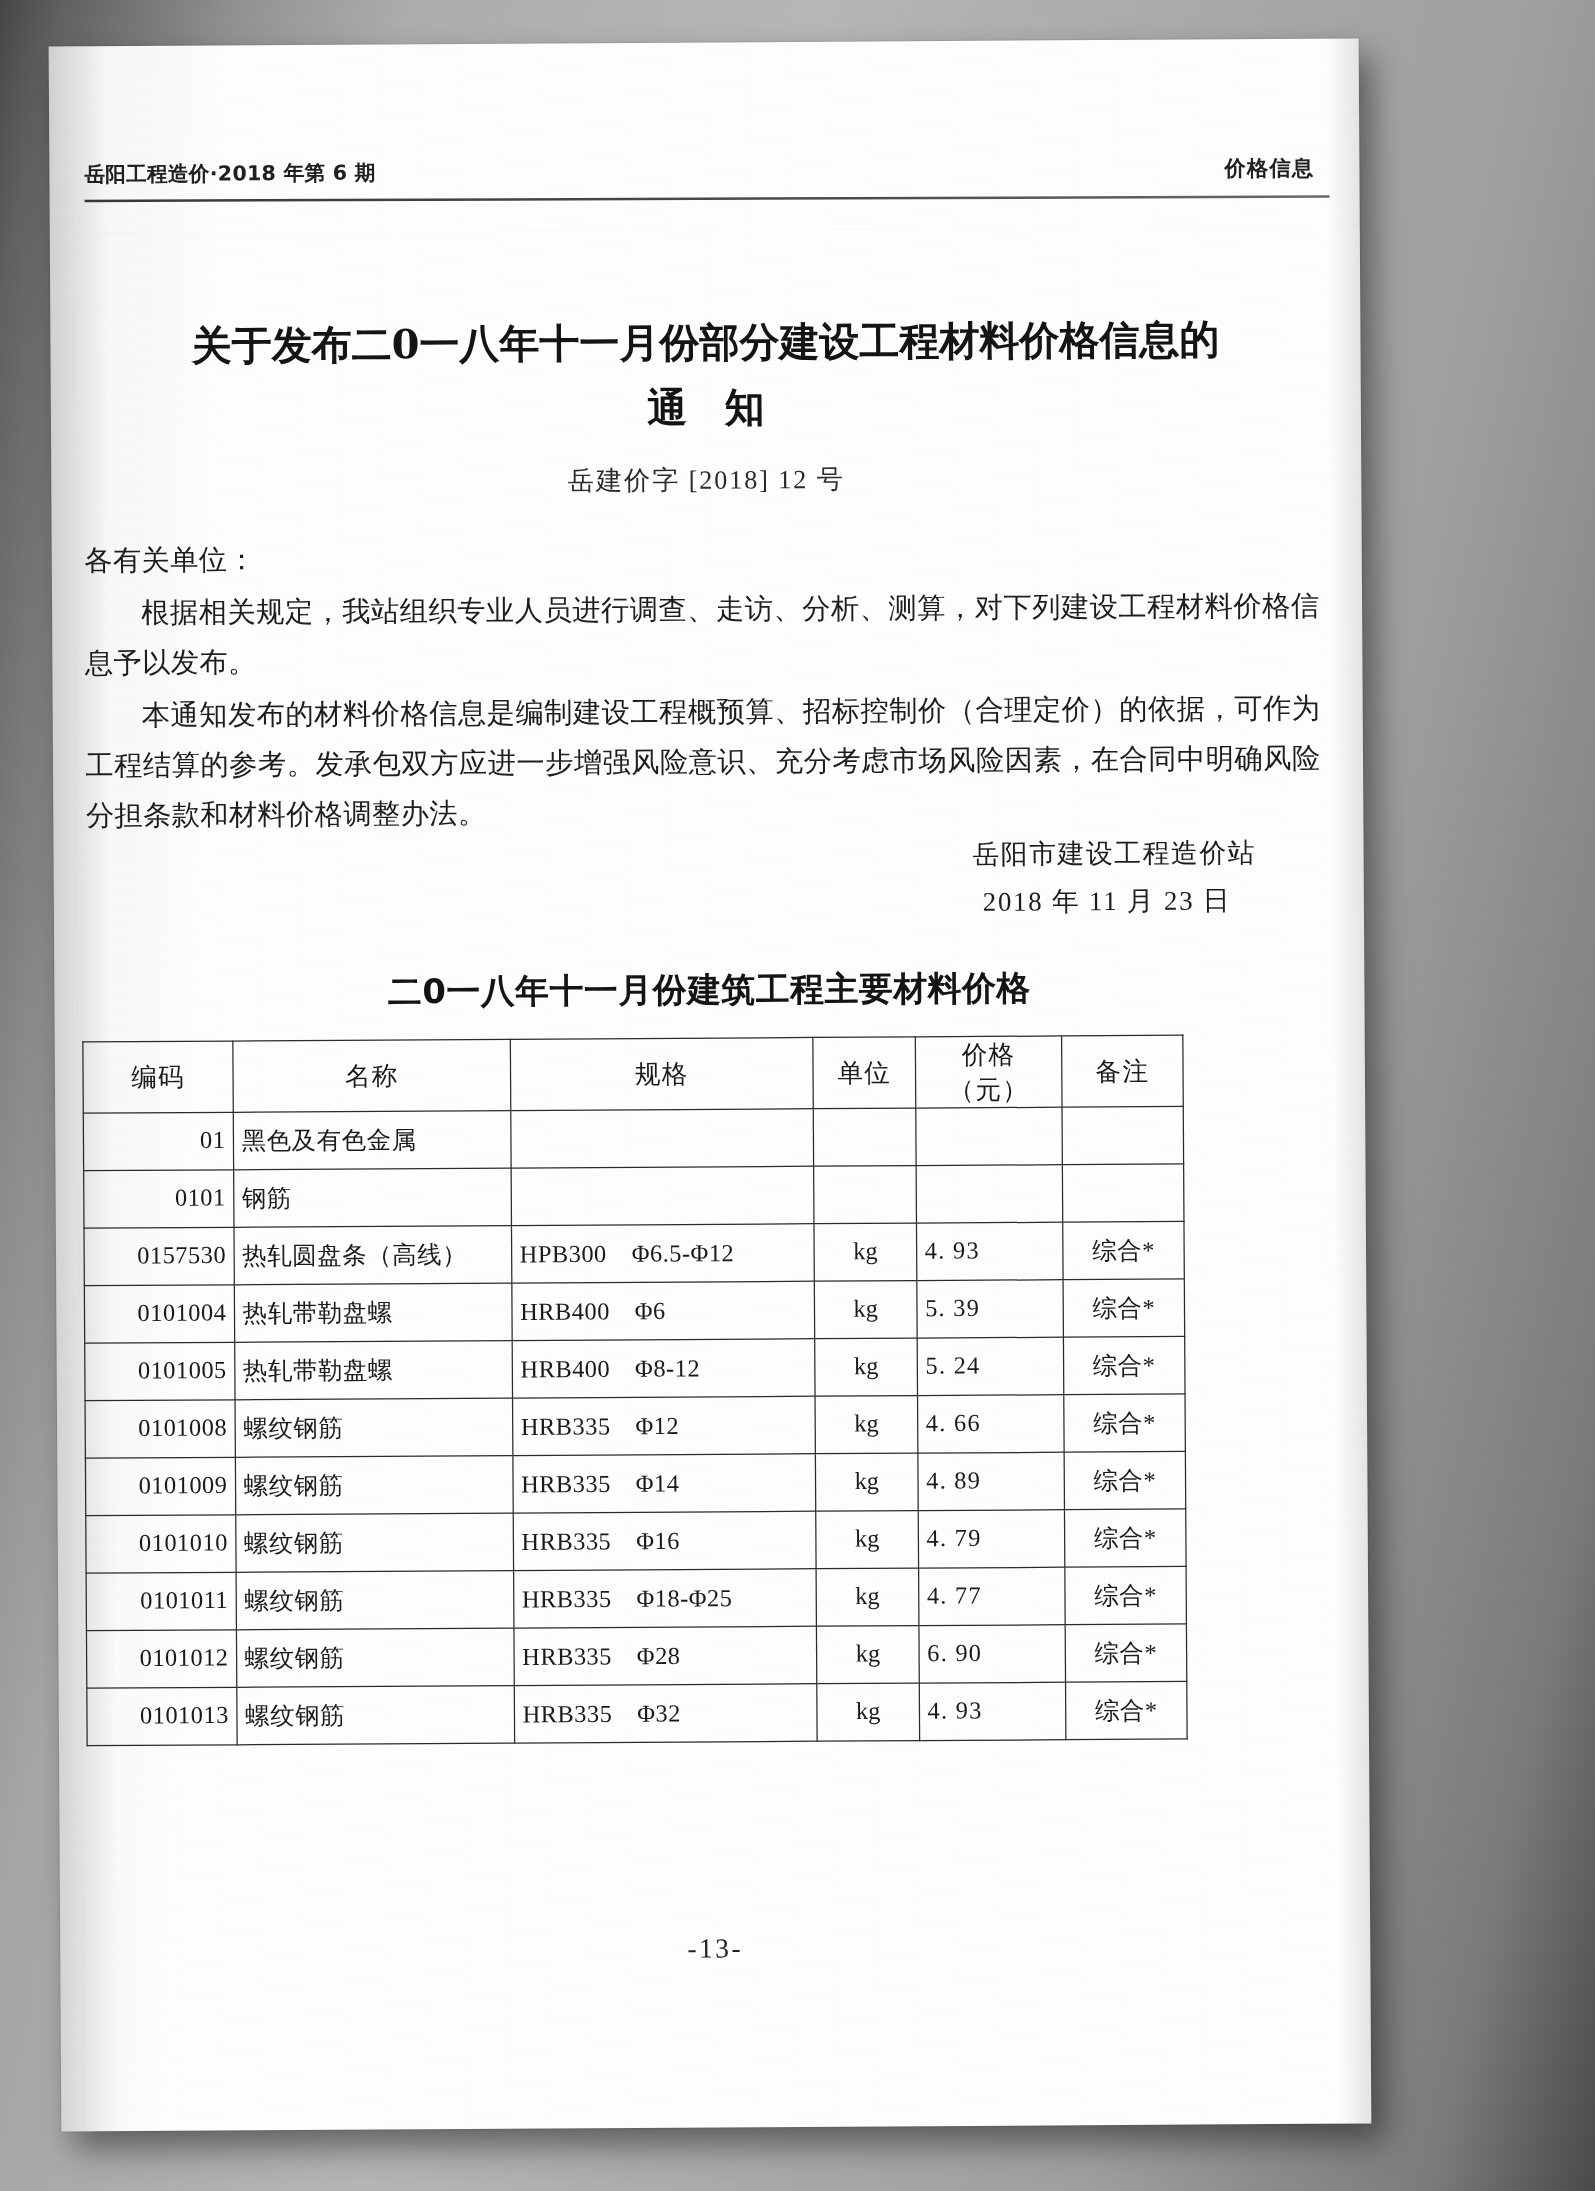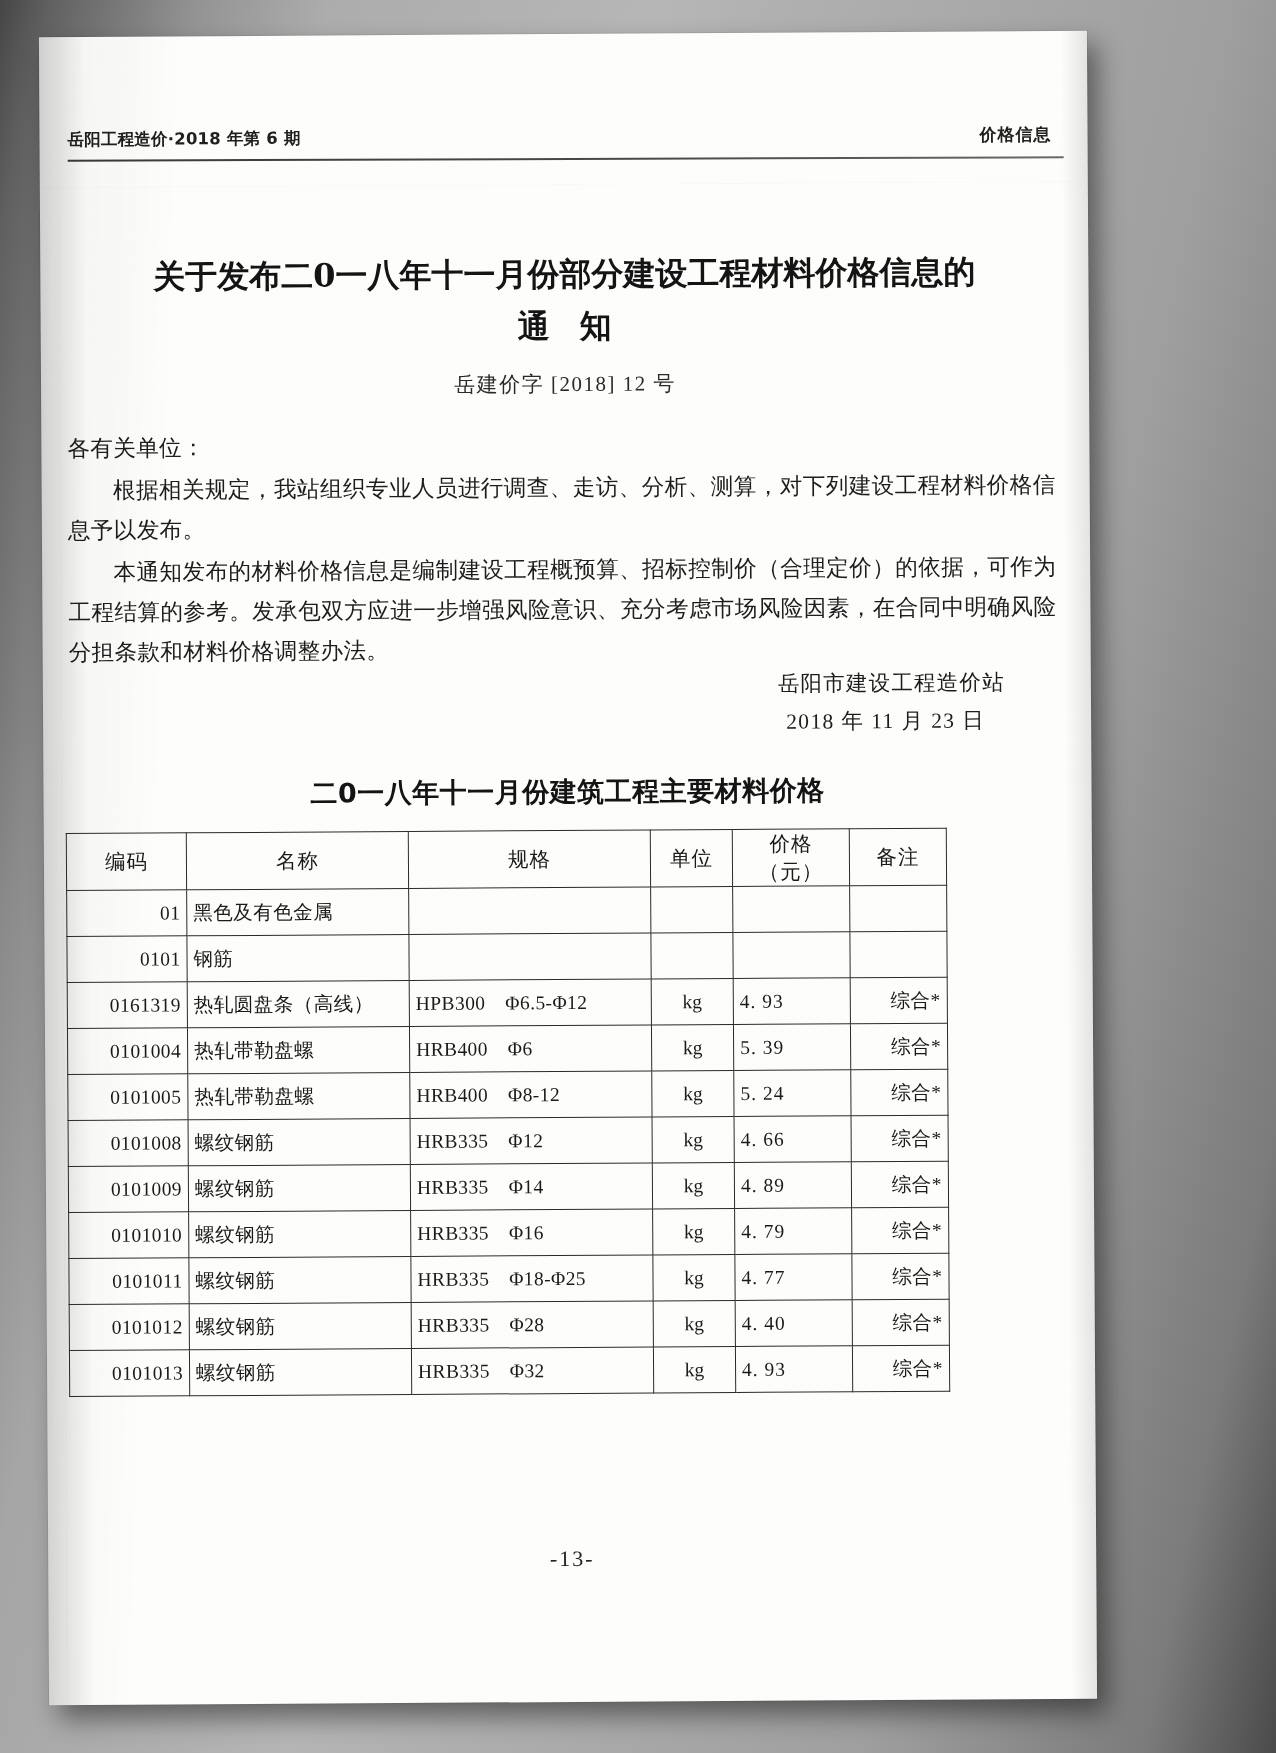--- a/index.html
+++ b/index.html
@@ -203,21 +203,21 @@
   table.price th {
     font-size: 20.5px;
     text-align: center;
     letter-spacing: 1px;
   }
   td.c-code   { text-align: right;   padding-left: 10px; font-family: "Liberation Serif", serif; letter-spacing: .4px;}
   td.c-name   { text-align: left;   padding-left: 22px; letter-spacing: .5px;}
   td.c-spec   { text-align: left;   padding-left: 16px; letter-spacing: .4px;}
   td.c-unit   { text-align: center; }
   td.c-price  { letter-spacing: 1px;}
-  td.c-remark { text-align: right; letter-spacing: .5px; border-radius: 23px;}
+  td.c-remark { text-align: center; letter-spacing: .5px; border-radius: 23px;}
 
   col.w-code   { width: 120px; }
   col.w-name   { width: 222px; }
   col.w-spec   { width: 242px; }
   col.w-unit   { width: 82px; }
   col.w-price  { width: 117px; }
   col.w-remark { width: 97px; }
 
   
   .folio {
@@ -308,21 +308,21 @@
             </tr>
             <tr>
               <td class="c-code">0101</td>
               <td class="c-name">钢筋</td>
               <td class="c-spec"></td>
               <td class="c-unit"></td>
               <td class="c-price"></td>
               <td class="c-remark"></td>
             </tr>
             <tr>
-              <td class="c-code">0161319</td>
+              <td class="c-code">0157530</td>
               <td class="c-name">热轧圆盘条（高线）</td>
               <td class="c-spec">HPB300　Φ6.5-Φ12</td>
               <td class="c-unit">kg</td>
               <td class="c-price">4. 93</td>
               <td class="c-remark">综合*</td>
             </tr>
             <tr>
               <td class="c-code">0101004</td>
               <td class="c-name">热轧带勒盘螺</td>
               <td class="c-spec">HRB400　Φ6</td>
@@ -368,21 +368,21 @@
               <td class="c-spec">HRB335　Φ18-Φ25</td>
               <td class="c-unit">kg</td>
               <td class="c-price">4. 77</td>
               <td class="c-remark">综合*</td>
             </tr>
             <tr>
               <td class="c-code">0101012</td>
               <td class="c-name">螺纹钢筋</td>
               <td class="c-spec">HRB335　Φ28</td>
               <td class="c-unit">kg</td>
-              <td class="c-price">4. 40</td>
+              <td class="c-price">6. 90</td>
               <td class="c-remark">综合*</td>
             </tr>
             <tr>
               <td class="c-code">0101013</td>
               <td class="c-name">螺纹钢筋</td>
               <td class="c-spec">HRB335　Φ32</td>
               <td class="c-unit">kg</td>
               <td class="c-price">4. 93</td>
               <td class="c-remark">综合*</td>
             </tr>

